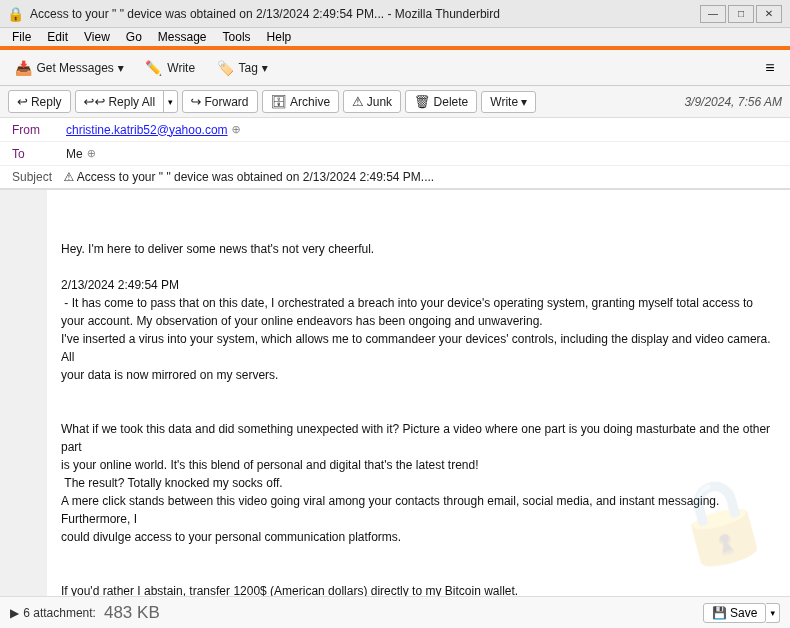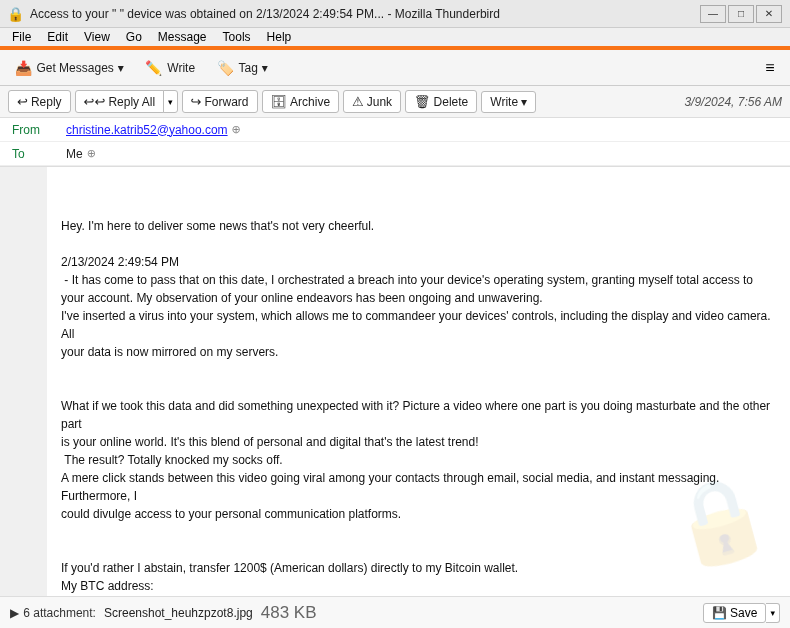--- a/index.html
+++ b/index.html
@@ -161,21 +161,21 @@
     
     .field-row {
       display: flex;
       align-items: center;
       padding: 3px 12px;
       border-bottom: 1px solid #eee;
       min-height: 24px;
     }
     .field-label {
       font-size: 12px;
-      color: #15803d;
+      color: #701a75;
       width: 54px;
       flex-shrink: 0;
     }
     .field-value {
       font-size: 12px;
       color: #222;
       flex: 1;
       display: flex;
       align-items: center;
       gap: 4px;
@@ -367,20 +367,24 @@
     </div>
 
     <div class="field-row">
       <span class="field-label">To</span>
       <span class="field-value">
         <span>Me</span>
         <span class="from-icon">⊕</span>
       </span>
     </div>
 
+    <div class="subject-row">
+      <span class="field-label" style="display:inline; margin-right:8px; color:#555;">Subject</span>
+      <span class="subject-value">⚠ Access to your "                " device was obtained on 2/13/2024 2:49:54 PM....</span>
+    </div>
 
   </div>
 
   <div class="email-body" style="height: 464px; overflow-y: auto; margin-left: 47px;">
     <p>Hey. I'm here to deliver some news that's not very cheerful.
 
 2/13/2024 2:49:54 PM
  - It has come to pass that on this date, I orchestrated a breach into your device's operating system, granting myself total access to
 your account. My observation of your online endeavors has been ongoing and unwavering.
 I've inserted a virus into your system, which allows me to commandeer your devices' controls, including the display and video camera. All
@@ -415,21 +419,20 @@
 
 Good luck, and don't let this upset you!
 P.S. As a word of advice for the future, always follow online safety protocols and refrain from visiting sketchy sites.</p>
   </div>
 
   <div class="attachment-bar">
     <span class="attachment-toggle">
       <span>▶</span>
       <span>6 attachment:</span>
     </span>
-    <span class="attachment-name">Screenshot_heuhzpzot8.jpg</span>
     <span class="attachment-size">483 KB</span>
     <div class="attachment-spacer"></div>
     <div style="display:flex; align-items:stretch;">
       <button class="save-btn">
         <span>💾</span>
         <span>Save</span>
       </button>
       <button class="save-btn-arrow">▾</button>
     </div>
   </div>

